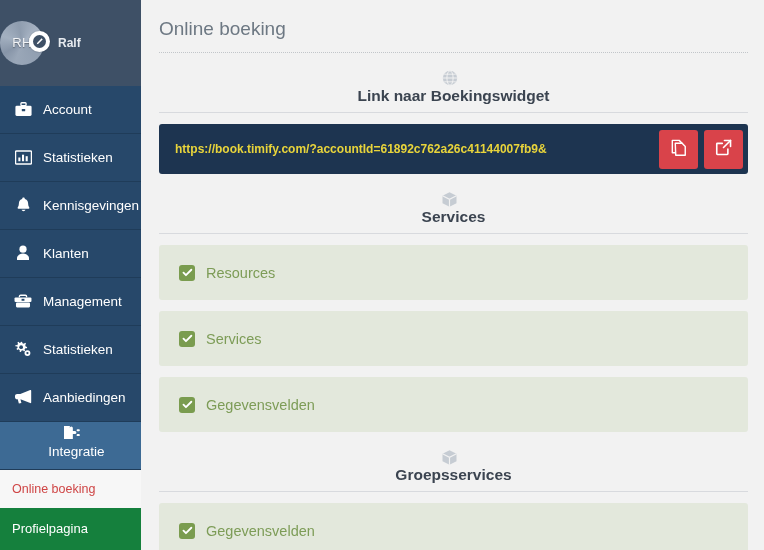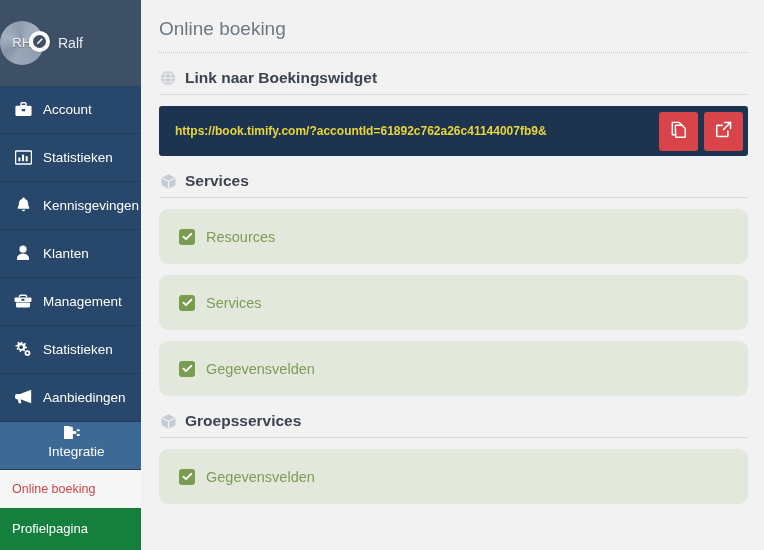--- a/index.html
+++ b/index.html
@@ -66,22 +66,23 @@
     height: 21px;
     border-radius: 50%;
     background: #ffffff;
     display: flex;
     align-items: center;
     justify-content: center;
     box-shadow: 0 0 0 1px rgba(0,0,0,.06);
   }
   .profile-name {
     color: #e6eaef;
-    font-size: 14px;
+    font-size: 12px;
     margin-left: 14px;
+    font-weight: bold;
   }
 
   .nav { flex: 1 1 auto; }
 
   .nav-item {
     height: 48px;
     display: flex;
     align-items: center;
     padding-left: 12px;
     color: #ffffff;
@@ -136,20 +137,21 @@
     padding-bottom: 12px;
     border-bottom: 1px dotted #c2c6ca;
   }
 
   .section-head {
     display: flex;
     align-items: center;
     margin-top: 16px;
     padding-bottom: 7px;
     border-bottom: 1px solid #d8dade;
+    flex-direction: column;
   }
   .section-ico {
     width: 18px; height: 18px;
     margin-right: 8px;
     display: flex; align-items: center; justify-content: center;
   }
   .section-title {
     font-size: 15.5px;
     color: #3b4450;
     font-weight: bold;
@@ -187,21 +189,21 @@
     align-items: center;
     justify-content: center;
     cursor: pointer;
   }
 
   
   .opt-row {
     margin-top: 11px;
     height: 55px;
     background: #e3e8dc;
-    border-radius: 9px;
+    border-radius: 3px;
     display: flex;
     align-items: center;
     padding-left: 20px;
   }
   .opt-check {
     width: 16px; height: 16px;
     flex: 0 0 16px;
     background: #7a9c4f;
     border-radius: 3px;
     display: flex; align-items: center; justify-content: center;

